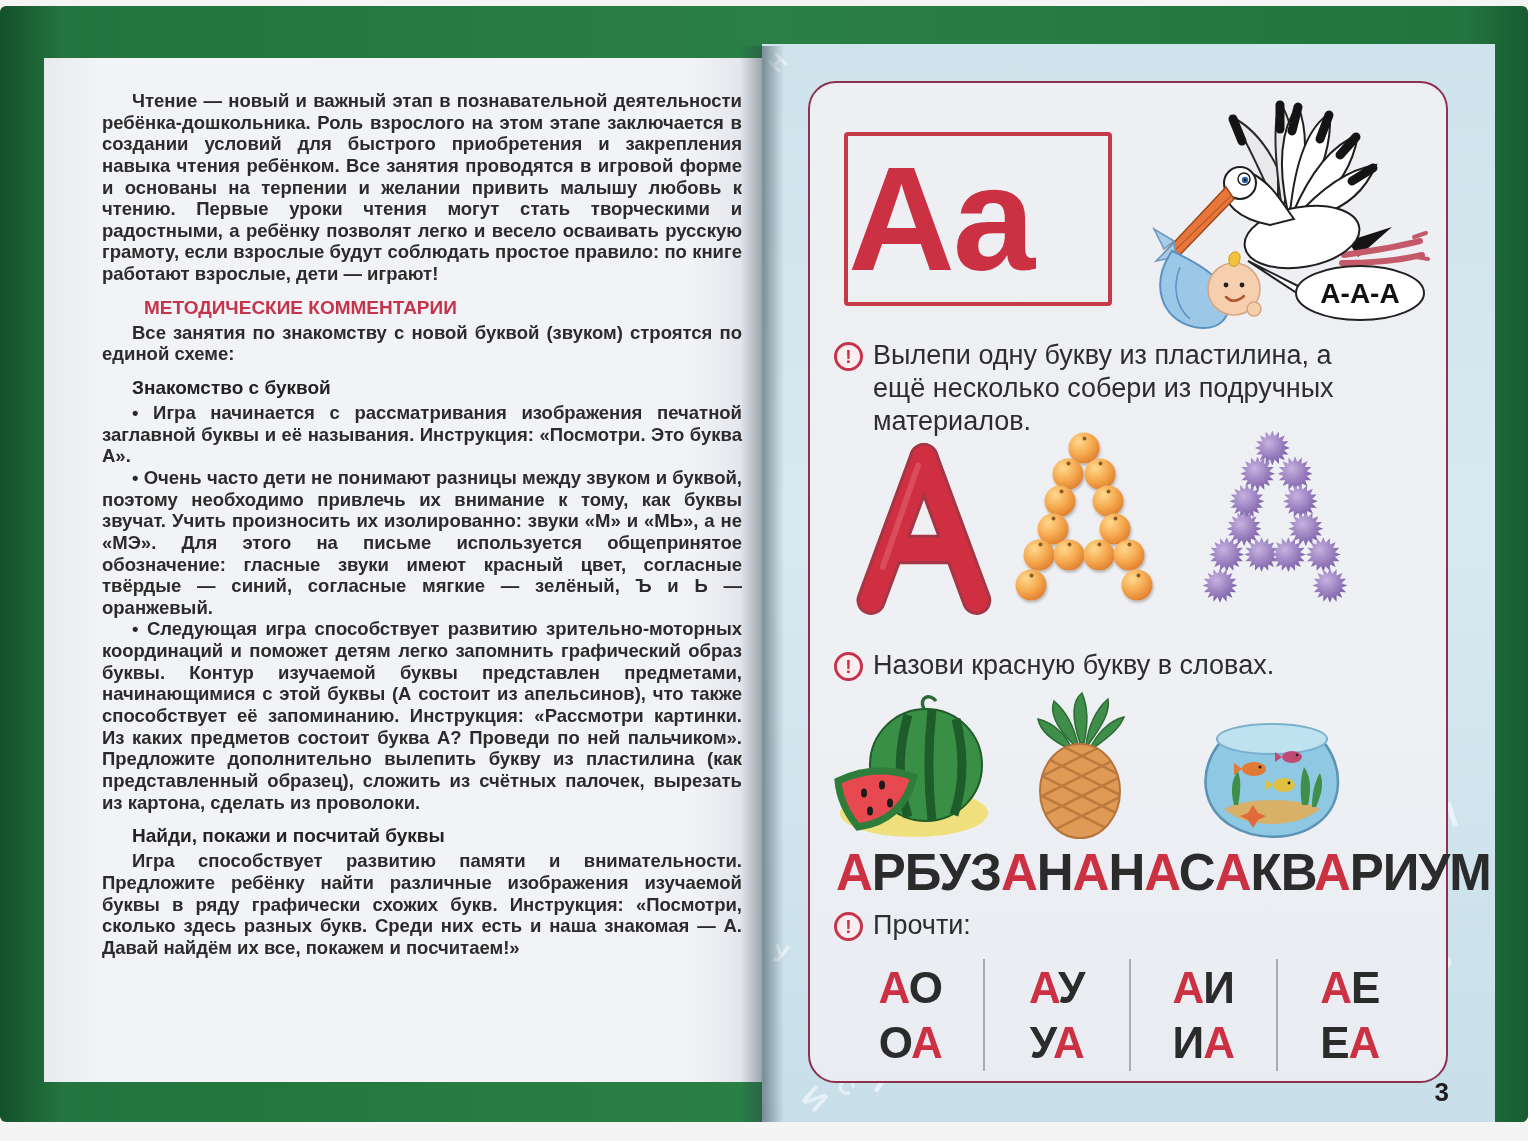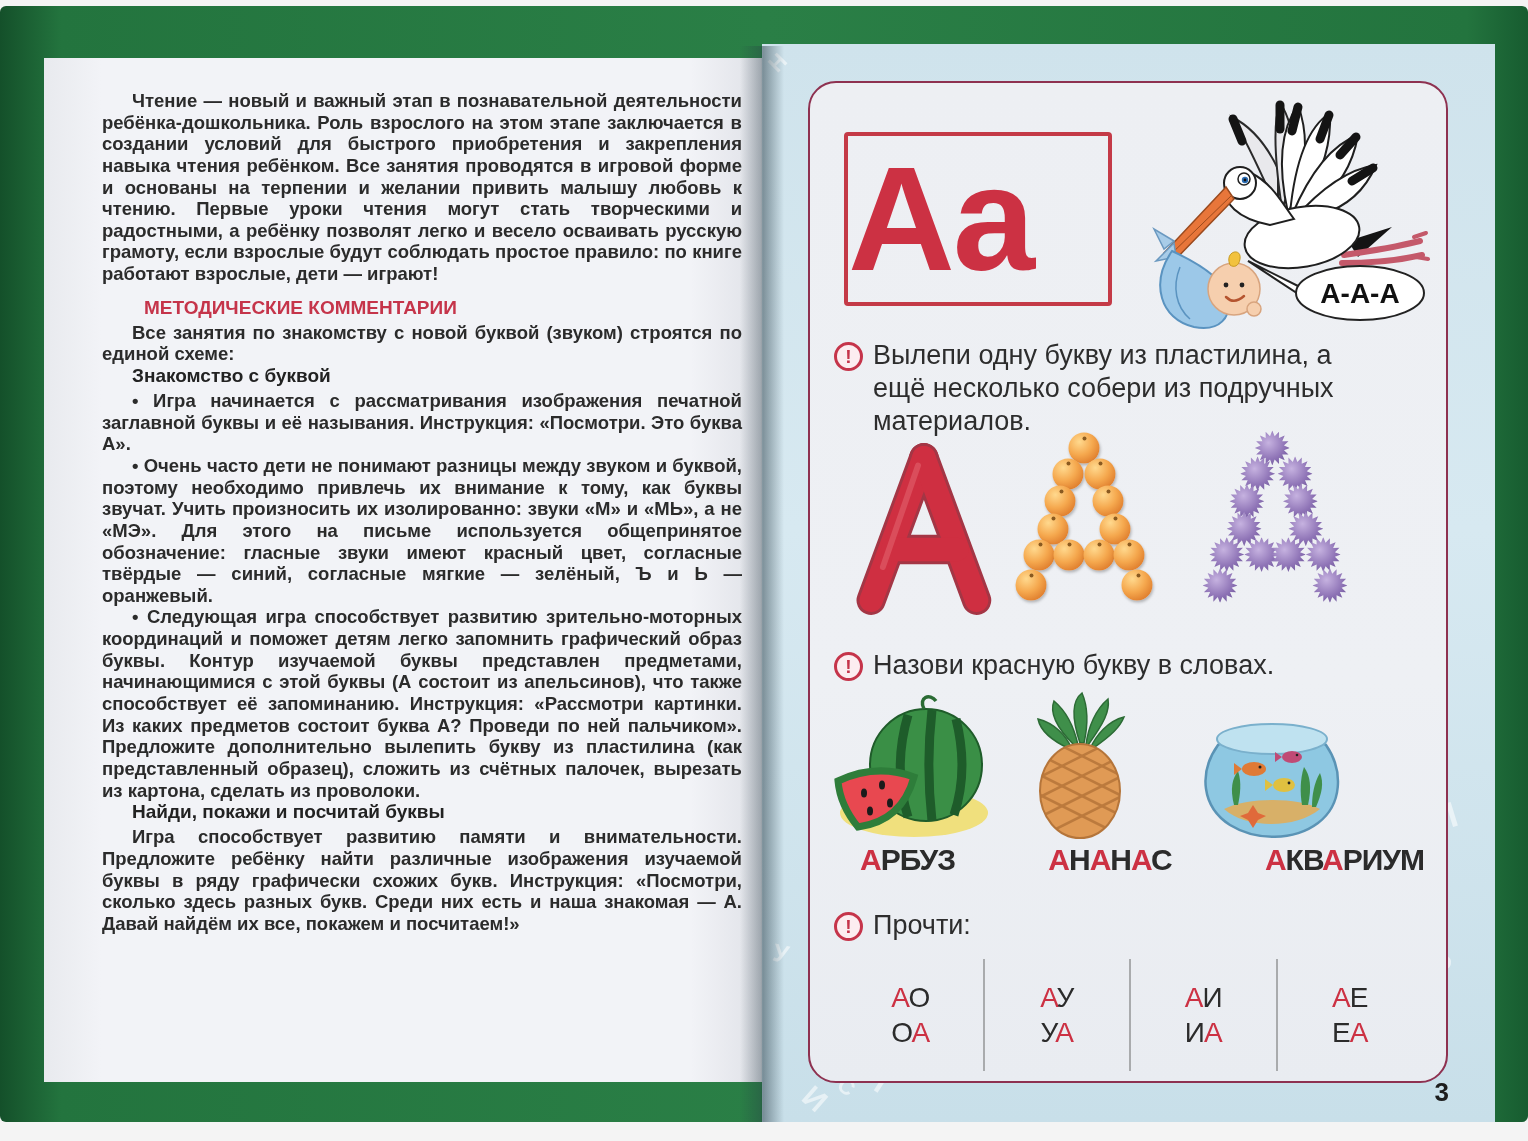--- a/index.html
+++ b/index.html
@@ -11,21 +11,21 @@
        font-family:"Liberation Sans",sans-serif;overflow:hidden;}
   .book{position:absolute;left:0;top:6px;width:1528px;height:1116px;border-radius:6px;
         background:linear-gradient(90deg,#14502a 0%,#23743e 4%,#2a7f46 50%,#23743e 96%,#175c30 100%);}
   
   .page-left{position:absolute;left:44px;top:52px;width:718px;height:1024px;
              background:linear-gradient(90deg,#e8eaee 0%,#f2f3f7 8%,#f2f3f7 90%,#dfe1e7 100%);
              padding:32px 20px 10px 58px;color:var(--ink);}
   .page-left h2{font-size:21px;margin-left:42px;margin-bottom:4px;color:#222;}
   .page-left p{font-size:18.5px;line-height:1.17;text-align:justify;text-indent:30px;font-weight:bold;}
   .red-heading{font-size:19px;color:var(--accent);margin-left:42px;margin-top:12px;margin-bottom:3px;}
-  .sub-heading{font-size:19px;margin-left:30px;margin-bottom:3px;color:#222;}
+  .sub-heading{font-size:19px;margin-left:30px;margin-top:12px;margin-bottom:3px;color:#222;}
   
   .fold{position:absolute;left:740px;top:40px;width:44px;height:1076px;
         background:linear-gradient(90deg,rgba(0,0,0,0) 0%,rgba(40,60,70,.35) 48%,rgba(20,40,50,.45) 52%,rgba(0,0,0,0) 100%);z-index:5;}
   
   .page-right{position:absolute;left:762px;top:38px;width:733px;height:1078px;
               background:linear-gradient(180deg,#cfe3ec 0%,#d7e9f1 45%,#c8dfe9 100%);overflow:hidden;}
   .pattern{position:absolute;inset:0;z-index:0;}
   .pattern span{position:absolute;color:rgba(255,255,255,.55);font-weight:bold;}
   .card{position:absolute;left:46px;top:37px;width:640px;height:1002px;z-index:1;
         background:linear-gradient(180deg,#edeff3 0%,#eef0f4 60%,#e9ecf1 100%);
@@ -53,26 +53,26 @@
           box-shadow:1px 2px 3px rgba(0,0,0,.25);}
   .orange::after{content:"";position:absolute;left:46%;top:12%;width:4px;height:4px;border-radius:50%;background:#8a5a20;}
   .flower{position:absolute;width:35px;height:35px;transform:translate(-50%,-50%);
           background:radial-gradient(circle at 40% 35%,#c6b2e0,#8d72b5 55%,#5f4a8c);
           clip-path:polygon(50% 0%,56.6% 16.7%,69.1% 3.8%,68.9% 21.7%,85.4% 14.6%,78.3% 31.1%,96.2% 30.9%,83.3% 43.4%,100% 50%,83.3% 56.6%,96.2% 69.1%,78.3% 68.9%,85.4% 85.4%,68.9% 78.3%,69.1% 96.2%,56.6% 83.3%,50% 100%,43.4% 83.3%,30.9% 96.2%,31.1% 78.3%,14.6% 85.4%,21.7% 68.9%,3.8% 69.1%,16.7% 56.6%,0% 50%,16.7% 43.4%,3.8% 30.9%,21.7% 31.1%,14.6% 14.6%,31.1% 21.7%,30.9% 3.8%,43.4% 16.7%);}
   .pics-row{position:absolute;left:0;top:608px;width:640px;height:152px;}
   .pic{position:absolute;}
   .pic-watermelon{left:14px;top:2px;} .pic-pineapple{left:202px;top:0;} .pic-aquarium{left:382px;top:4px;}
   .words-row{position:absolute;left:0;top:760px;width:640px;padding:0 26px;
              display:flex;justify-content:space-between;align-items:baseline;}
-  .word{font-size:30px;font-weight:bold;color:var(--ink);letter-spacing:-1px;white-space:nowrap;margin-left:24px;}
+  .word{font-size:51px;font-weight:bold;color:var(--ink);letter-spacing:-1px;white-space:nowrap;}
   .word .red,.syl .red{color:var(--red);}
   .syl-table{position:absolute;left:28px;top:876px;width:584px;height:112px;display:flex;}
   .syl-col{flex:1;display:flex;flex-direction:column;align-items:center;justify-content:center;}
   .syl-col + .syl-col{border-left:2px solid #a9abad;}
-  .syl{font-size:28px;font-weight:normal;color:var(--ink);line-height:1.25;letter-spacing:-1px;text-align:center;}
+  .syl{font-size:44px;font-weight:bold;color:var(--ink);line-height:1.25;letter-spacing:-1px;text-align:center;}
   .page-num{position:absolute;right:46px;bottom:14px;font-size:26px;font-weight:bold;color:#1d1d1d;z-index:2;}
   .bottom-strip{position:absolute;left:0;top:1122px;width:1528px;height:19px;background:#f4f4f4;}
 </style>
 </head>
 <body>
 
 <div class="book">
 
   <div class="page-left">
     <p>Чтение — новый и важный этап в познавательной деятельности ребёнка-дошкольника. Роль взрослого на этом этапе заключается в создании условий для быстрого приобретения и закрепления навыка чтения ребёнком. Все занятия проводятся в игровой форме и основаны на терпении и желании привить малышу любовь к чтению. Первые уроки чтения могут стать творческими и радостными, а ребёнку позволят легко и весело осваивать русскую грамоту, если взрослые будут соблюдать простое правило: по книге работают взрослые, дети — играют!</p>

